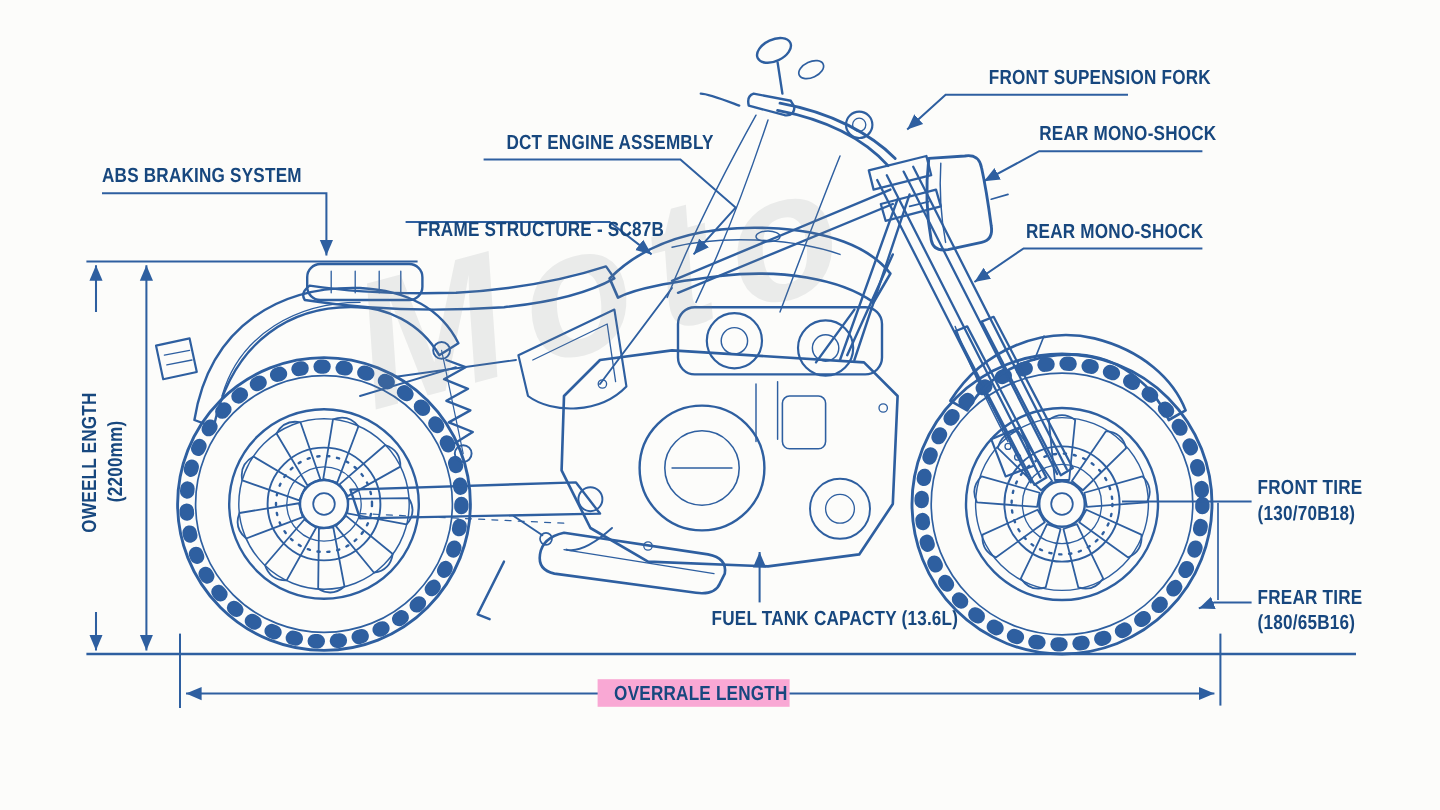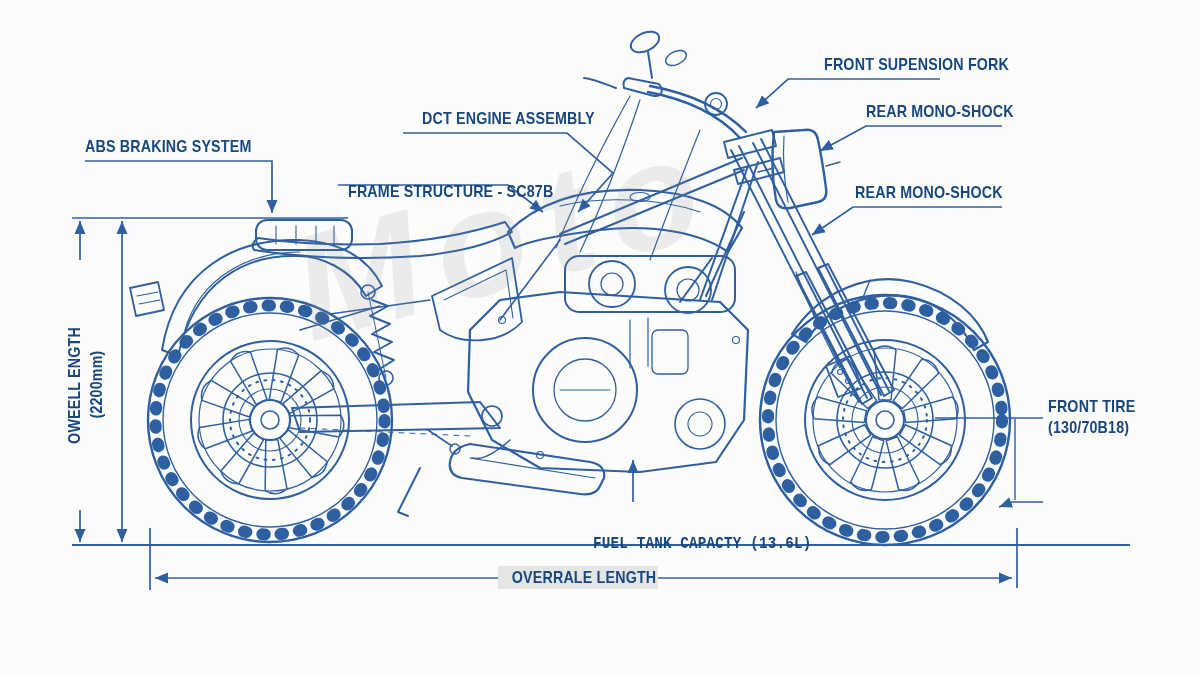--- a/index.html
+++ b/index.html
@@ -11,21 +11,21 @@
   svg{position:absolute;left:0;top:0;}
   .label{
     position:absolute;color:#17477e;font-weight:700;font-size:17px;
     white-space:nowrap;letter-spacing:0.2px;line-height:21px;z-index:5;
   }
   .cond{display:inline-block;transform:scaleX(0.84);transform-origin:0 50%;}
   .cond-c{display:inline-block;transform:scaleX(0.84);transform-origin:50% 50%;}
   .two-line div{height:21px;}
   #overall-bottom{
     left:498px;top:566px;width:160px;text-align:center;
-    background:#e5e5e5;padding:1px 0;
+    background:#f9a8d4;padding:1px 0;
   }
   #overall-left{
     left:-38px;top:362px;width:250px;height:46px;text-align:center;
     transform:rotate(-90deg);transform-origin:50% 50%;
     background:#fcfcfa;line-height:22px;
   }
   #watermark{
     position:absolute;left:290px;top:150px;z-index:1;
     font-size:150px;font-style:italic;font-weight:800;letter-spacing:18px;
     color:rgba(125,133,145,0.14);transform:rotate(-15deg);
@@ -281,22 +281,26 @@
 
   <div class="label" style="left:855px;top:182px;">
     <span class="cond">REAR MONO-SHOCK</span>
   </div>
 
   <div class="label two-line" style="left:1048px;top:396px;text-decoration:underline;">
     <div><span class="cond">FRONT TIRE</span></div>
     <div><span class="cond">(130/70B18)</span></div>
   </div>
 
-
-  <div class="label" style="left:593px;top:533px;font-family:Liberation Mono, monospace;">
+  <div class="label two-line" style="left:1048px;top:487px;">
+    <div><span class="cond">FREAR TIRE</span></div>
+    <div><span class="cond">(180/65B16)</span></div>
+  </div>
+
+  <div class="label" style="left:593px;top:505px;">
     <span class="cond">FUEL TANK CAPACTY (13.6L)</span>
   </div>
 
   <div class="label" id="overall-bottom">
     <span class="cond-c">OVERRALE LENGTH</span>
   </div>
 
   <div class="label" id="overall-left">
     <div style="height:22px;"><span class="cond-c">OWEELL ENGTH</span></div>
     <div style="height:22px;"><span class="cond-c">(2200mm)</span></div>

